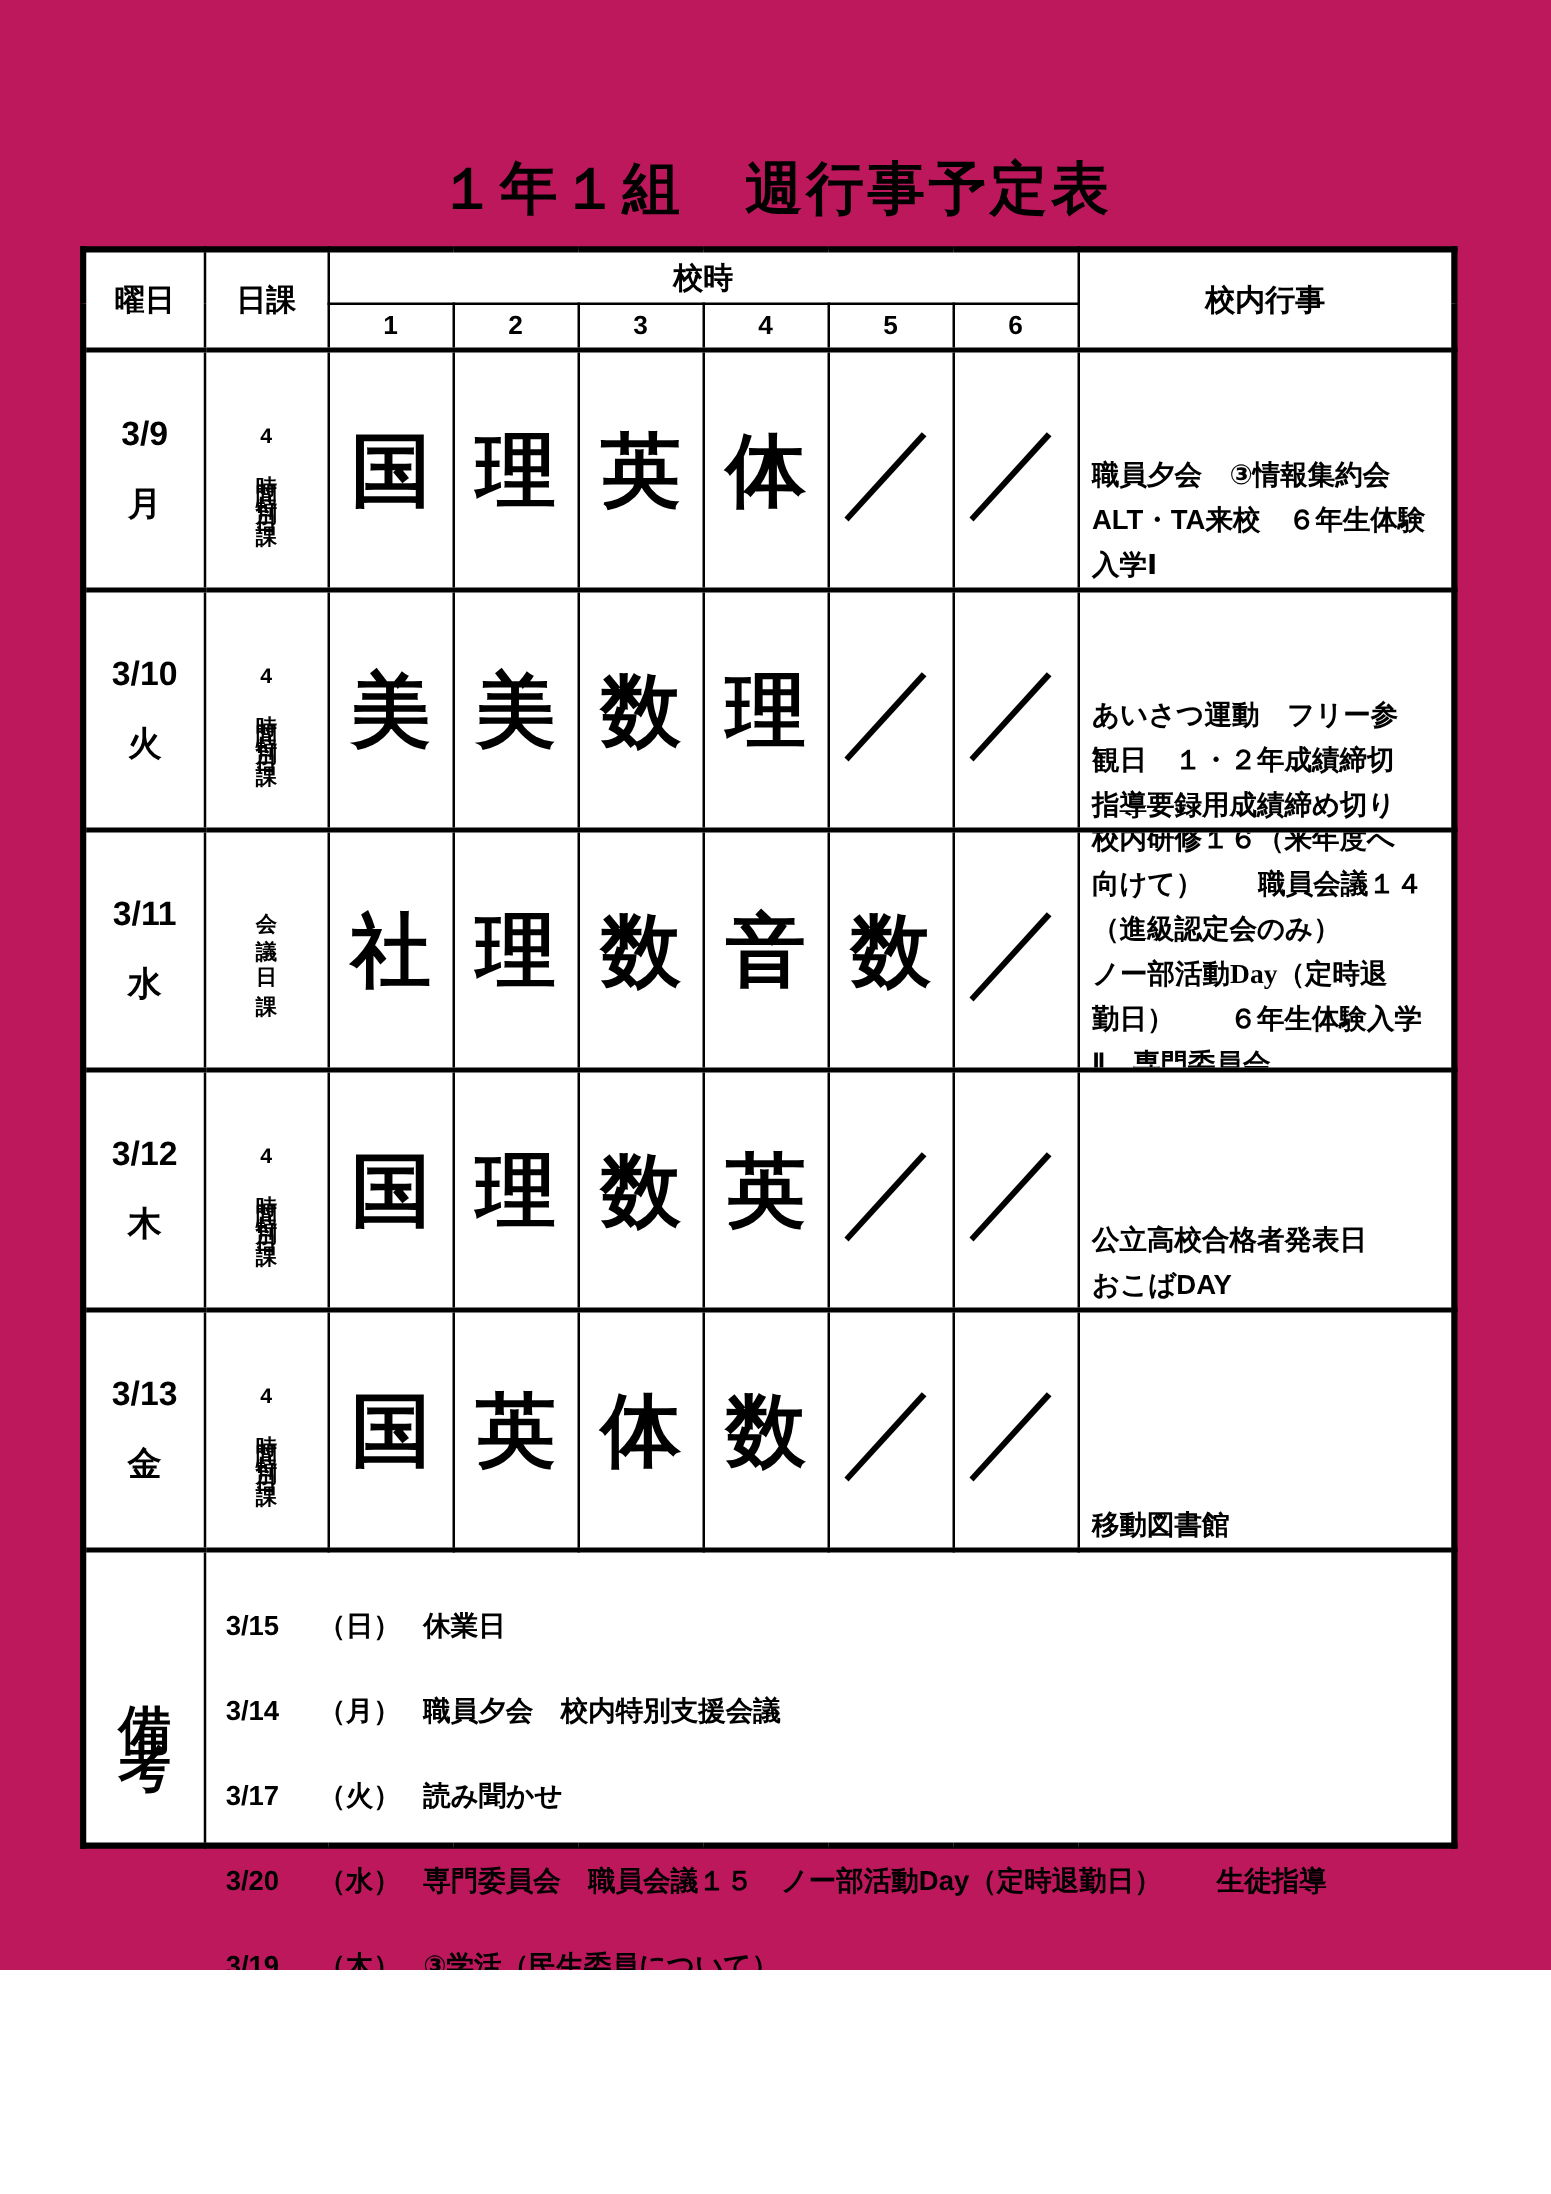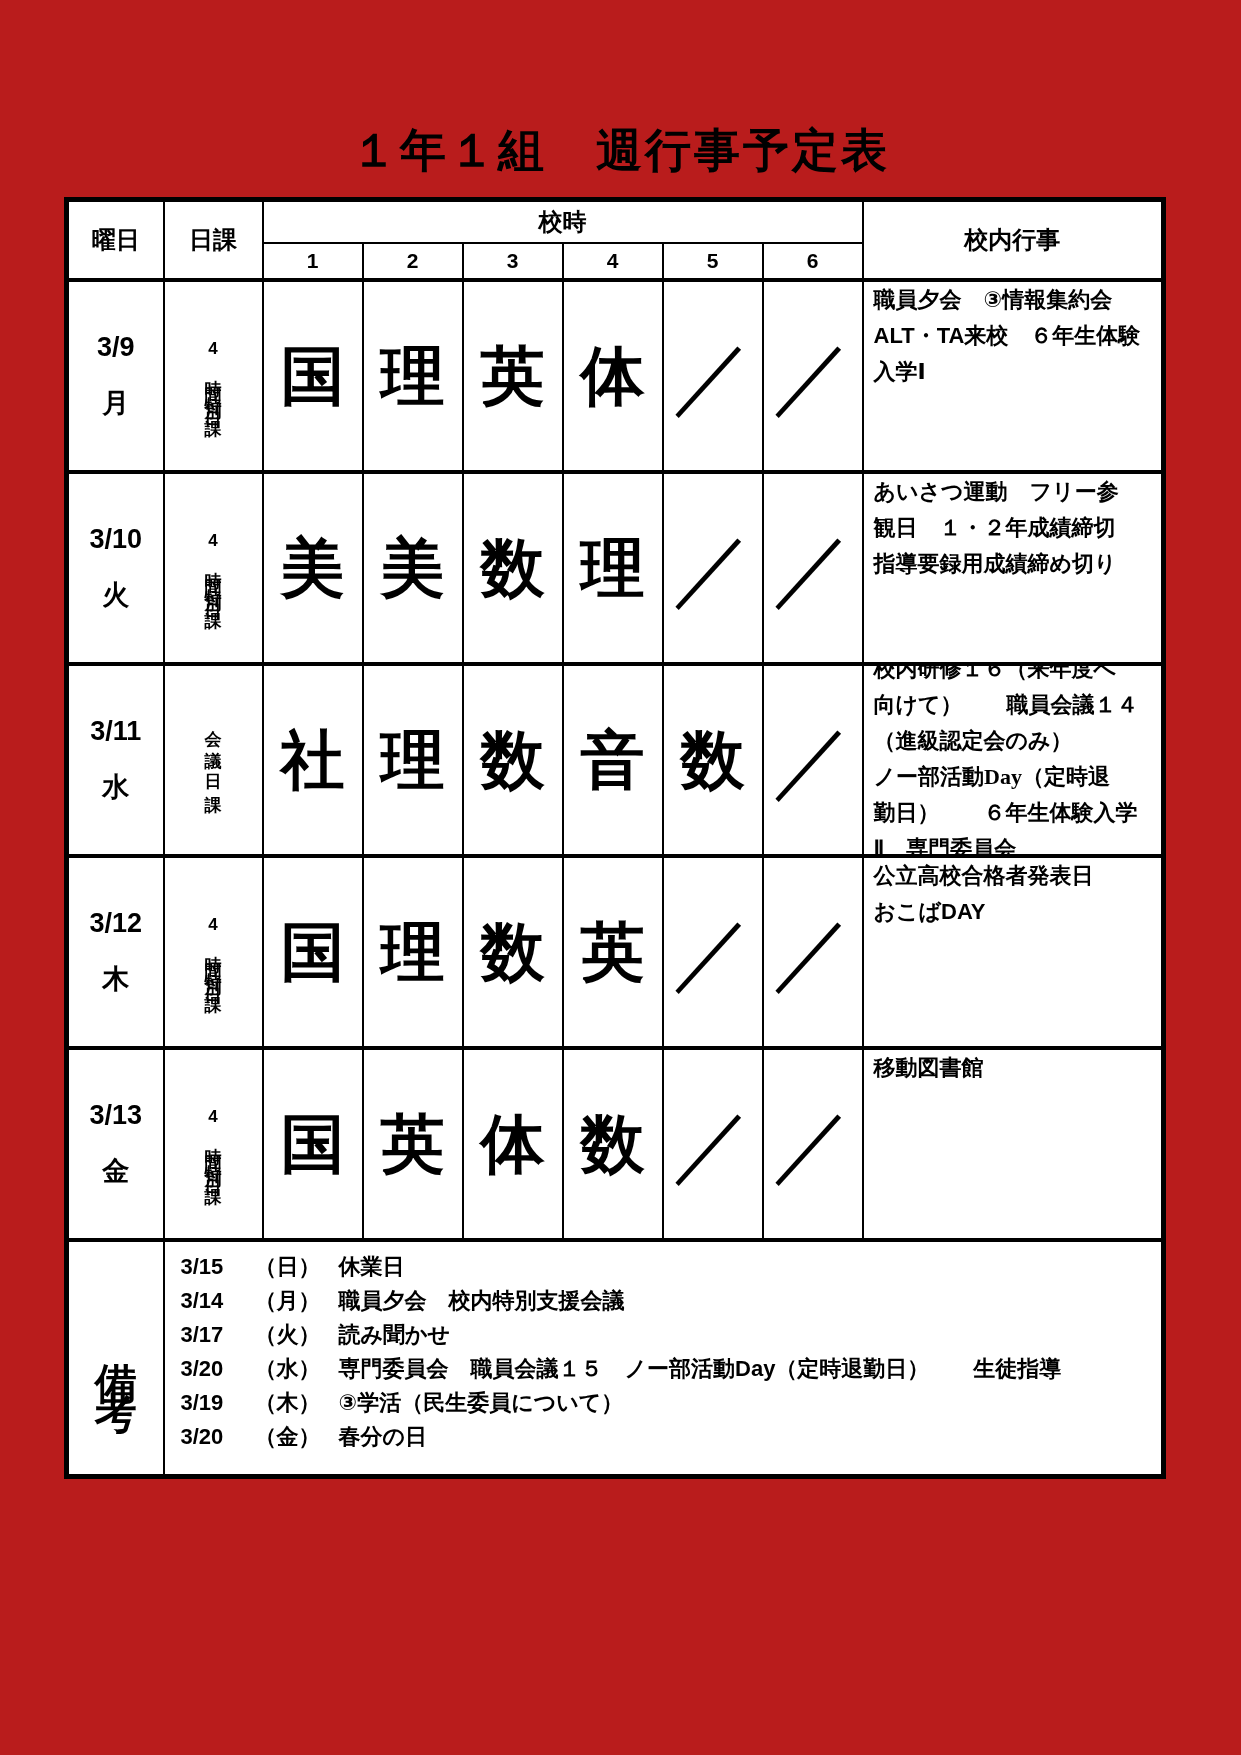--- a/index.html
+++ b/index.html
@@ -1,21 +1,21 @@
 <!DOCTYPE html>
 <html><head>
 <meta charset="utf-8">
 <style>
   html,body{margin:0;padding:0;background:#ffffff;}
   body{
     width:1241px;height:1755px;position:relative;
     font-family:"Liberation Sans","DejaVu Sans",sans-serif;
     color:#000;
   }
-  .page{position:relative;width:1241px;height:1755px;background:#b91c1c;overflow:hidden;}
+  .page{position:relative;width:1241px;height:1576px;background:#be185d;overflow:hidden;}
 
   .doc-title{
     position:absolute;top:120px;left:0;width:1241px;
     text-align:center;font-size:46px;font-weight:bold;letter-spacing:3px;
   }
 
   table.schedule{
     position:absolute;left:64px;top:197px;width:1097px;
     border-collapse:collapse;table-layout:fixed;
     border:5px solid #000;
@@ -40,41 +40,41 @@
   .schedule-box .v-text{
     writing-mode:vertical-lr;text-orientation:upright;
     font-size:17px;font-weight:bold;letter-spacing:8px;line-height:1;
   }
   .schedule-box .v-text.wide{letter-spacing:22px;}
 
   .period-box{font-size:64px;font-weight:bold;}
   .period-box .slash{font-size:82px;font-weight:normal;line-height:1;}
 
   .events-box{
-    height:188px;display:flex;align-items:flex-start;justify-content:flex-start;
+    height:188px;display:flex;align-items:flex-end;justify-content:flex-start;
     overflow:hidden;padding:0 6px 0 10px;box-sizing:border-box;
   }
   .events-text{font-size:22px;line-height:36px;font-weight:bold;text-align:left;}
   .events-box.clip .events-text{margin:-15px 0;font-family:Liberation Serif, serif;}
 
   .remarks-label-box{
     height:232px;display:flex;align-items:center;justify-content:center;
   }
   .remarks-label-box .v-text{
     writing-mode:vertical-lr;text-orientation:upright;
     font-size:42px;font-weight:bold;letter-spacing:28px;line-height:1;
   }
   .remarks-box{
     height:232px;box-sizing:border-box;padding:8px 0 0 16px;
     display:flex;flex-direction:column;justify-content:flex-start;
     overflow:visible;text-align:left;
   }
   .remark-line{
     display:flex;flex-direction:row;align-items:baseline;
-    font-size:22px;line-height:34px;font-weight:bold;white-space:nowrap;
+    font-size:22px;line-height:34px;font-weight:bold;white-space:nowrap;margin-top:34px;
   }
   .remark-date{width:74px;flex:0 0 auto;}
   .remark-day{width:84px;flex:0 0 auto;}
   .remark-text{flex:0 0 auto;}
 </style>
 </head>
 <body>
 
 <div class="page">
 

